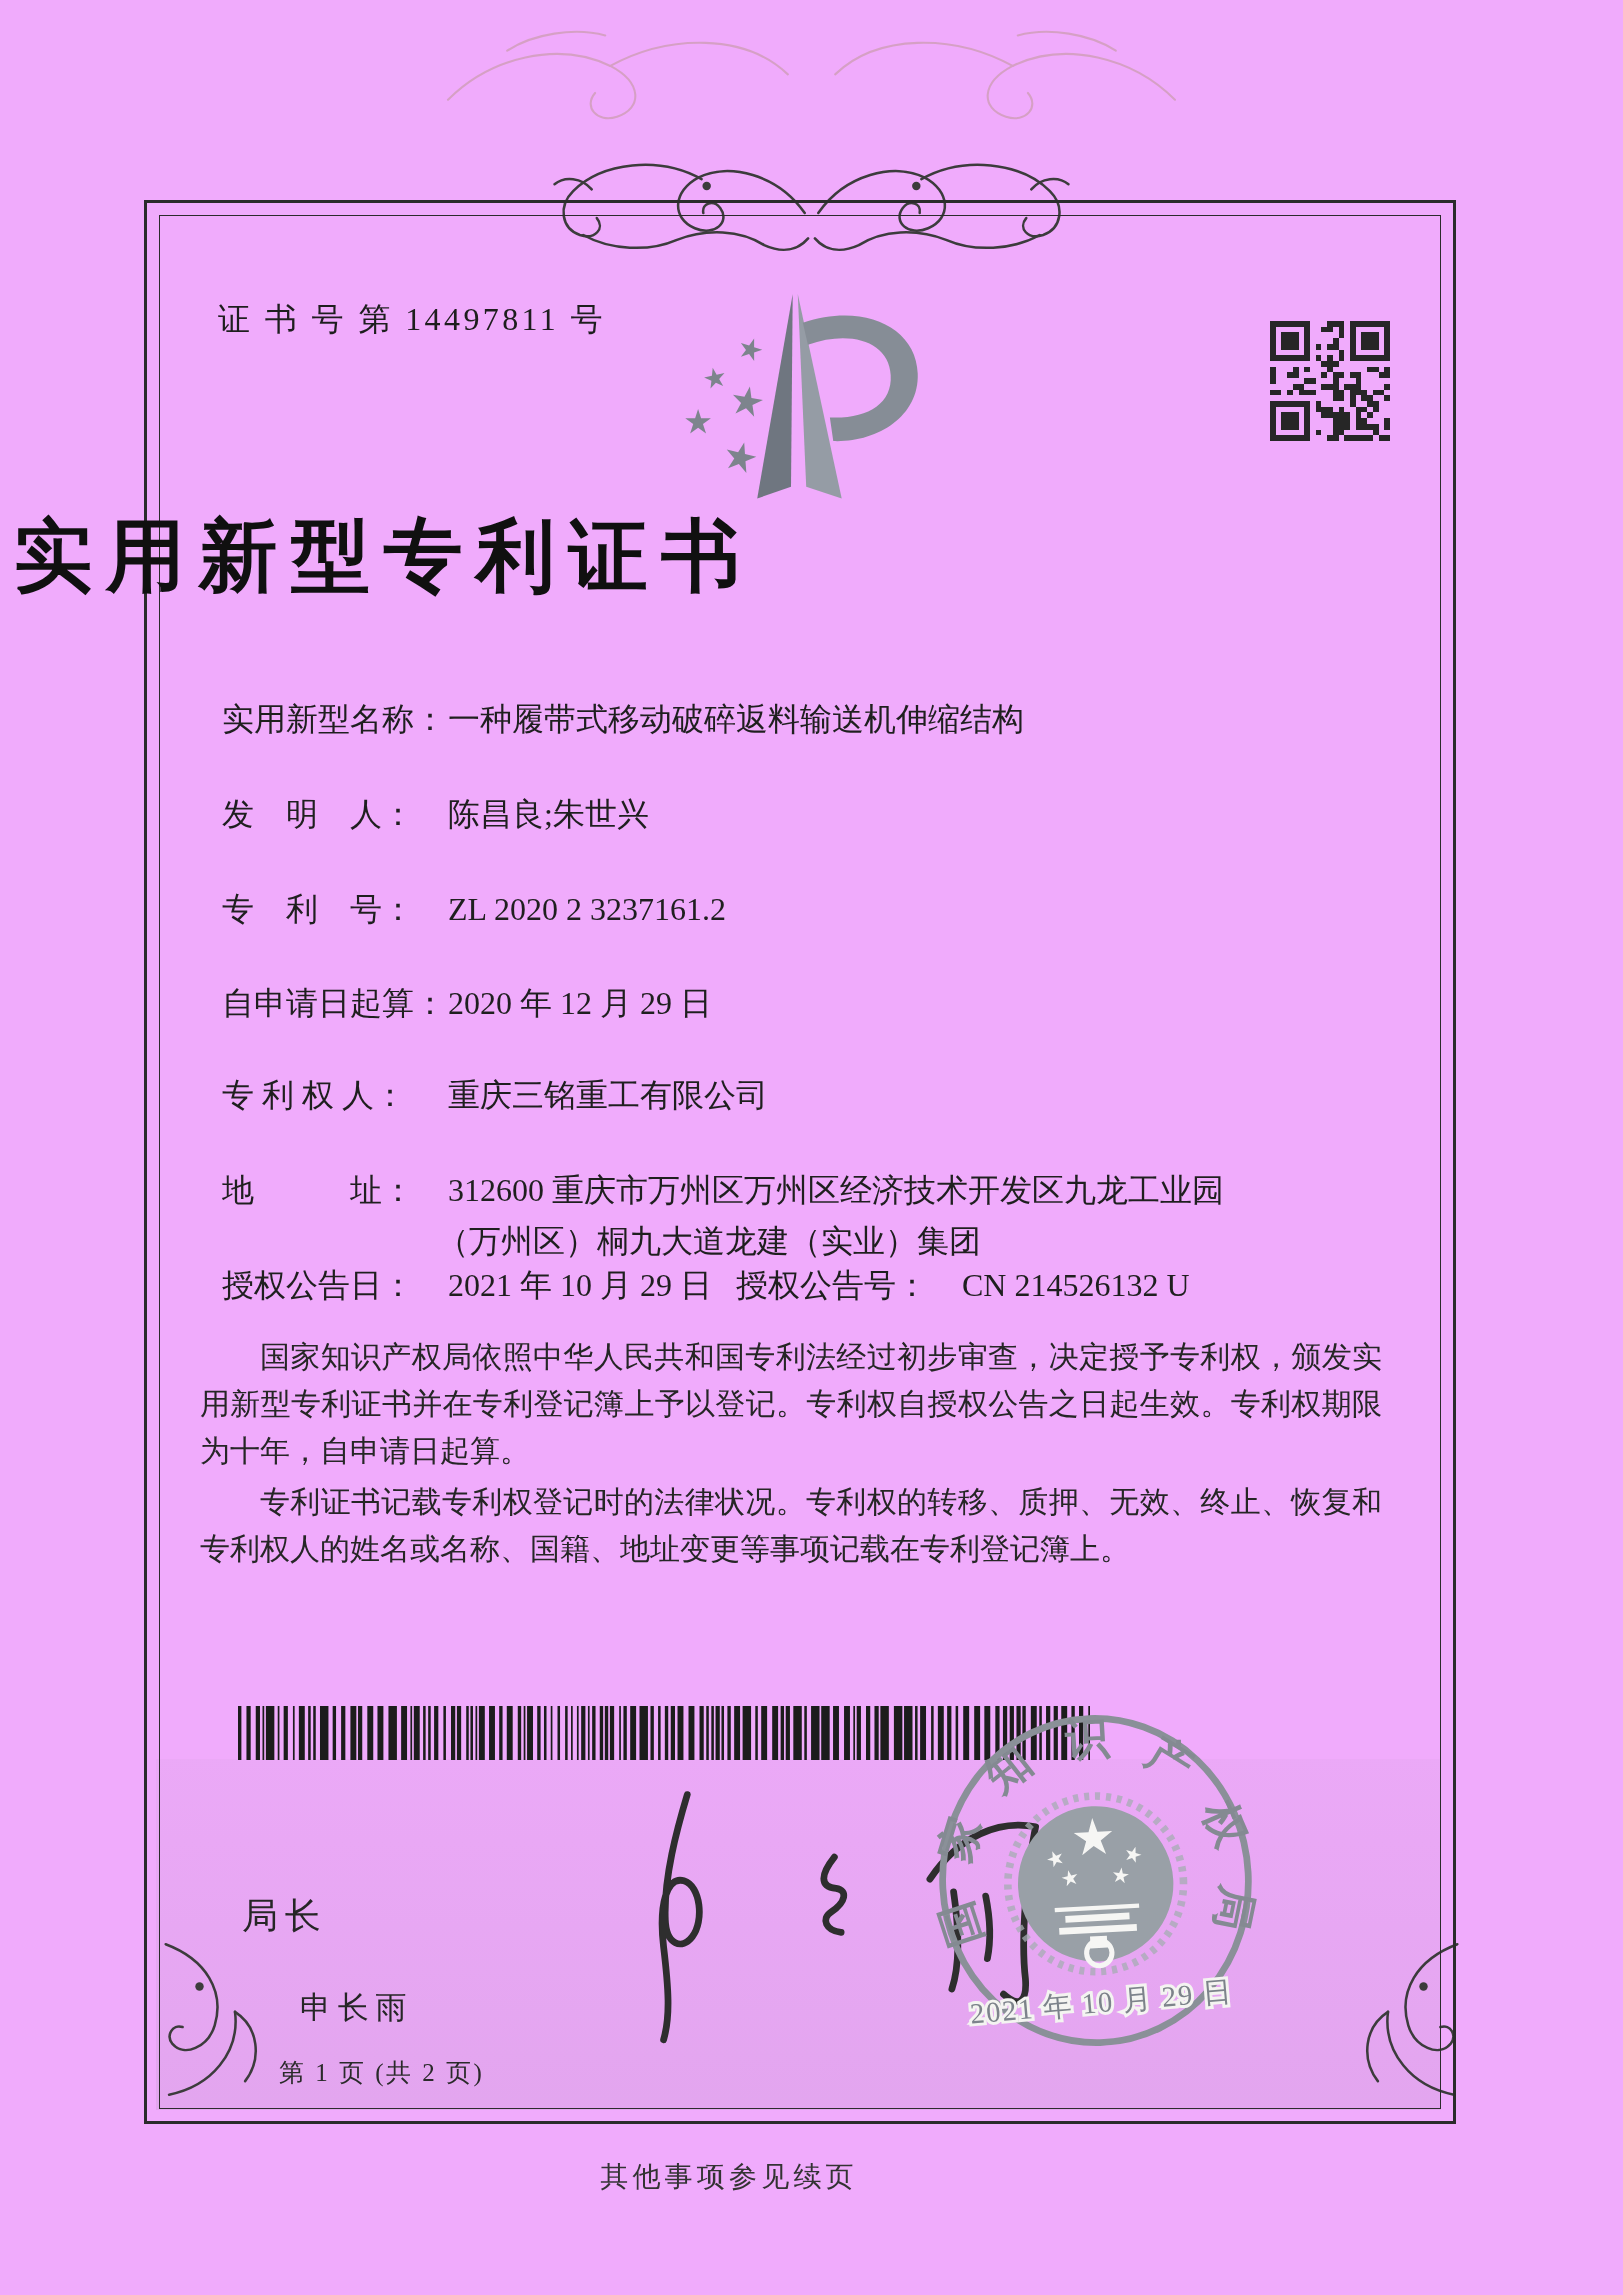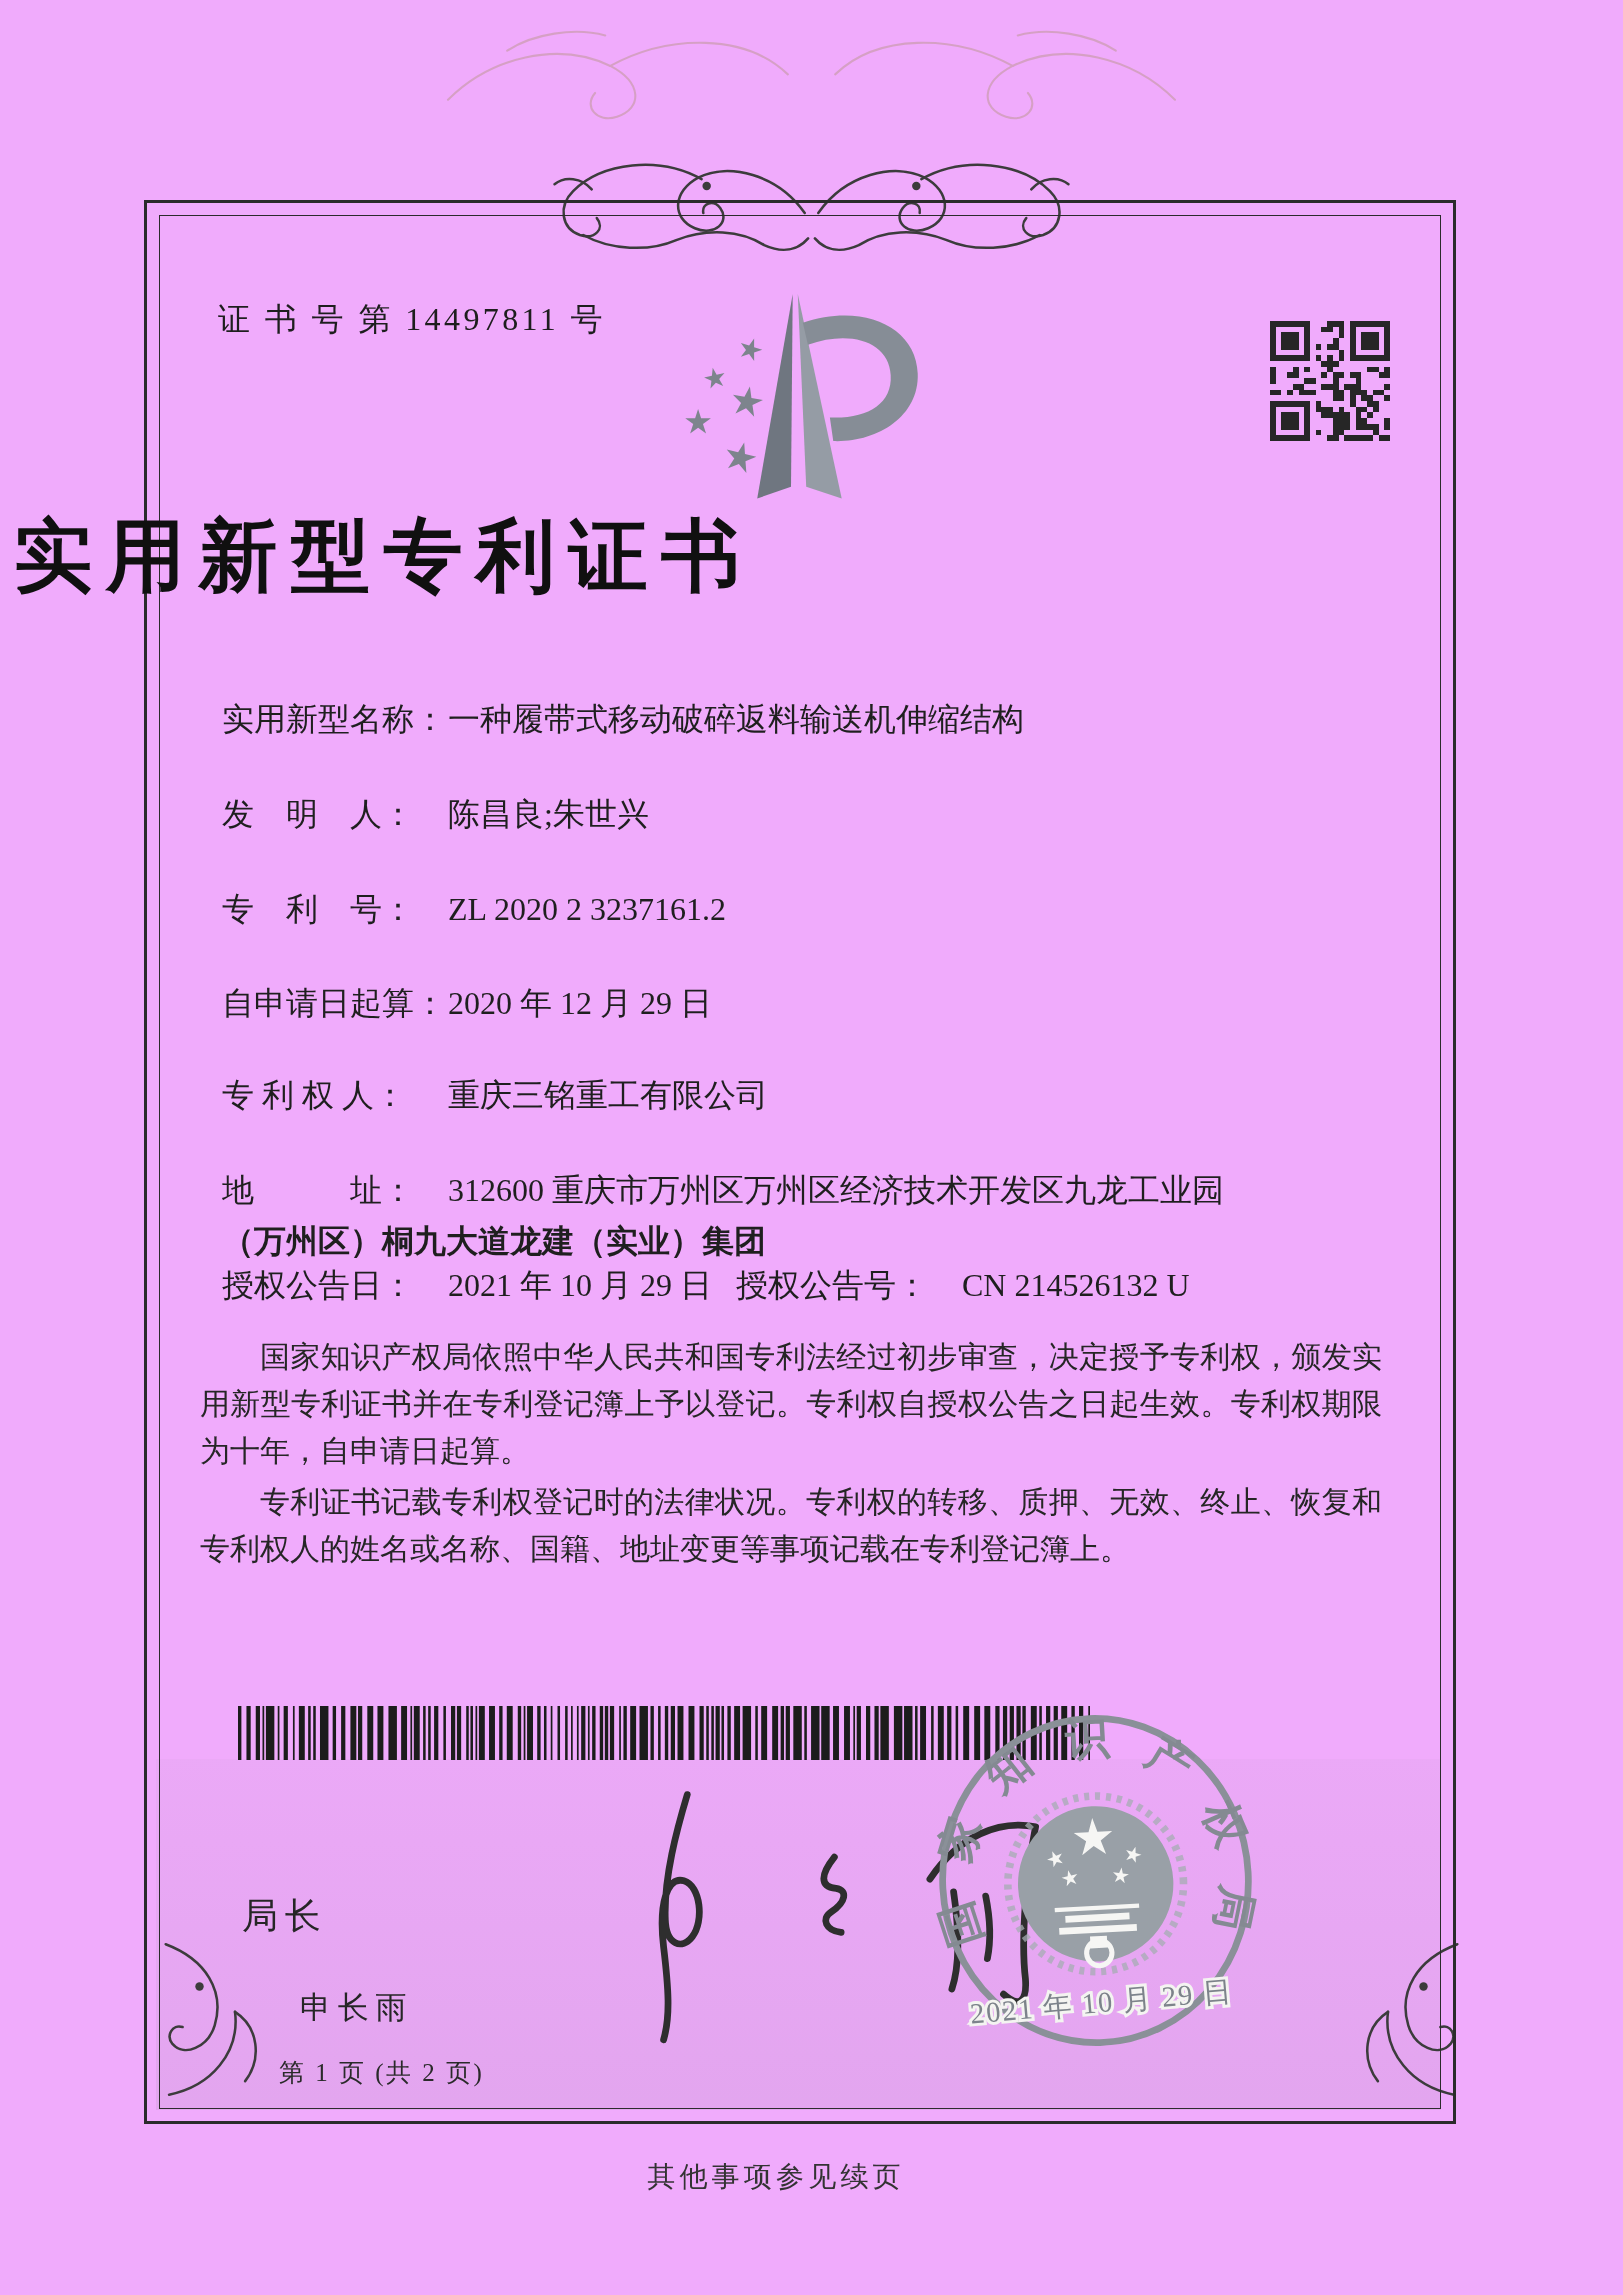--- a/index.html
+++ b/index.html
@@ -17,35 +17,35 @@
     border:3.4px solid #2b2b2b;box-sizing:border-box;}
   .frame-inner{position:absolute;left:159px;top:215px;width:1282px;height:1894px;
     border:1.7px solid #2b2b2b;box-sizing:border-box;}
   .cert-no{position:absolute;left:218px;top:298px;font-size:32px;letter-spacing:3.4px;color:#1e1e1e;}
   .logo{position:absolute;left:666px;top:289px;width:272px;height:218px;}
   .qr{position:absolute;left:1270px;top:321px;width:120px;height:120px;}
   .title{position:absolute;left:0;top:504px;width:1623px;margin:0;
     font-size:79px;font-weight:700;letter-spacing:13.5px;text-indent:13.5px;color:#101010;}
   .field{position:absolute;left:222px;width:1201px;font-size:32px;color:#1f1f1f;}
   .flabel{display:inline-block;min-width:226px;}
-  .fline2{margin-top:6.8px;font-weight:bold;}
+  .fline2{margin-left:215px;margin-top:6.8px;}
   .pair2{position:absolute;left:514px;top:0;}
   .paras{position:absolute;left:196px;top:1329px;width:1190px;
     font-size:30px;line-height:47px;text-align:justify;color:#262626;}
   .paras p{margin:4px;text-indent:2em;}
   .barcode{position:absolute;left:238px;top:1706px;width:852px;height:54px;}
   .barcode svg{width:100%;height:100%;}
   .signer-title{position:absolute;left:242px;top:1892px;font-size:36px;letter-spacing:6.8px;color:#262626;}
   .signer-name{position:absolute;left:260px;top:1987px;font-size:31px;letter-spacing:6.8px;color:#262626;margin-left:40px;}
   .signature{position:absolute;left:469px;top:1776px;width:609px;height:279px;}
   .seal{position:absolute;left:930px;top:1715px;width:331px;height:331px;transform:rotate(-3deg);}
   .page-info{position:absolute;left:279px;top:2056px;width:913px;
     font-size:25px;letter-spacing:2.5px;color:#2a2a2a;}
   .note{position:absolute;left:0px;top:2158px;width:1458px;text-align:center;
-    font-size:28px;letter-spacing:4.2px;color:#333;padding-left:47px;}
+    font-size:28px;letter-spacing:4.2px;color:#333;}
   .orn{position:absolute;left:0;top:0;width:1623px;height:2295px;pointer-events:none;}
 </style>
 </head>
 <body>
 
 <div class="page">
 
   <div class="wash"></div>
 
   <svg class="orn" viewBox="0 0 1920 2715">

